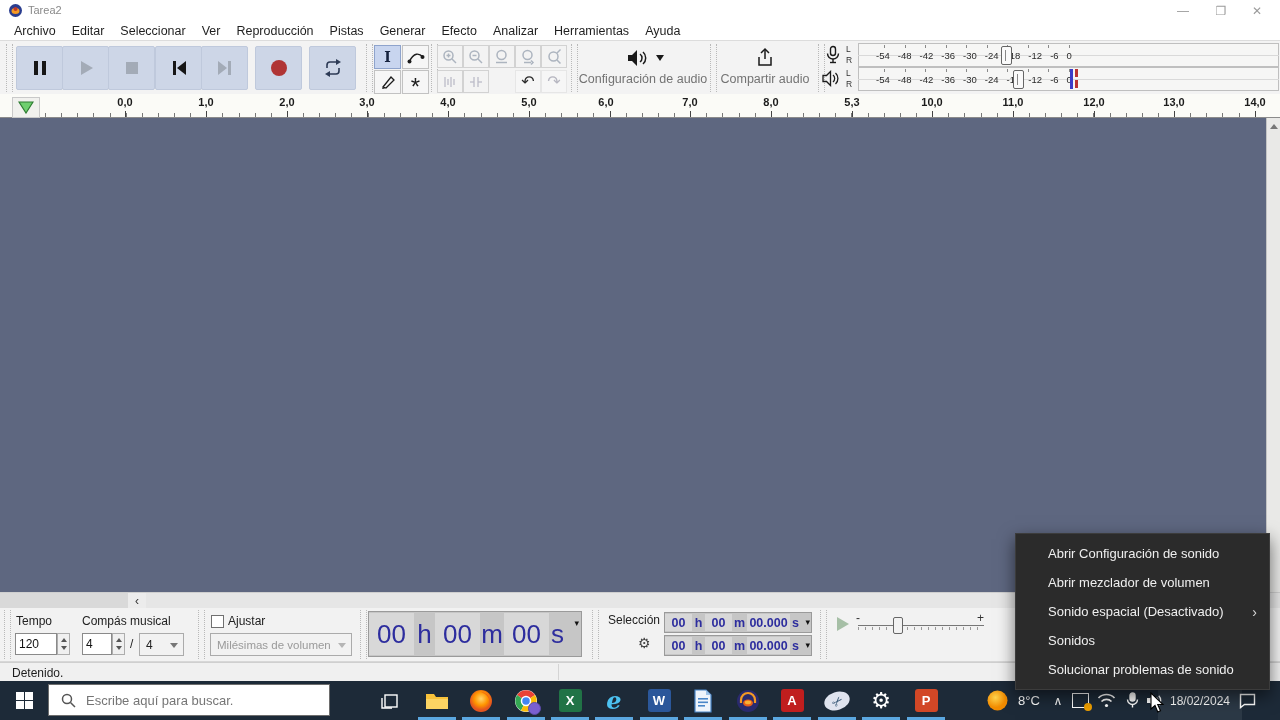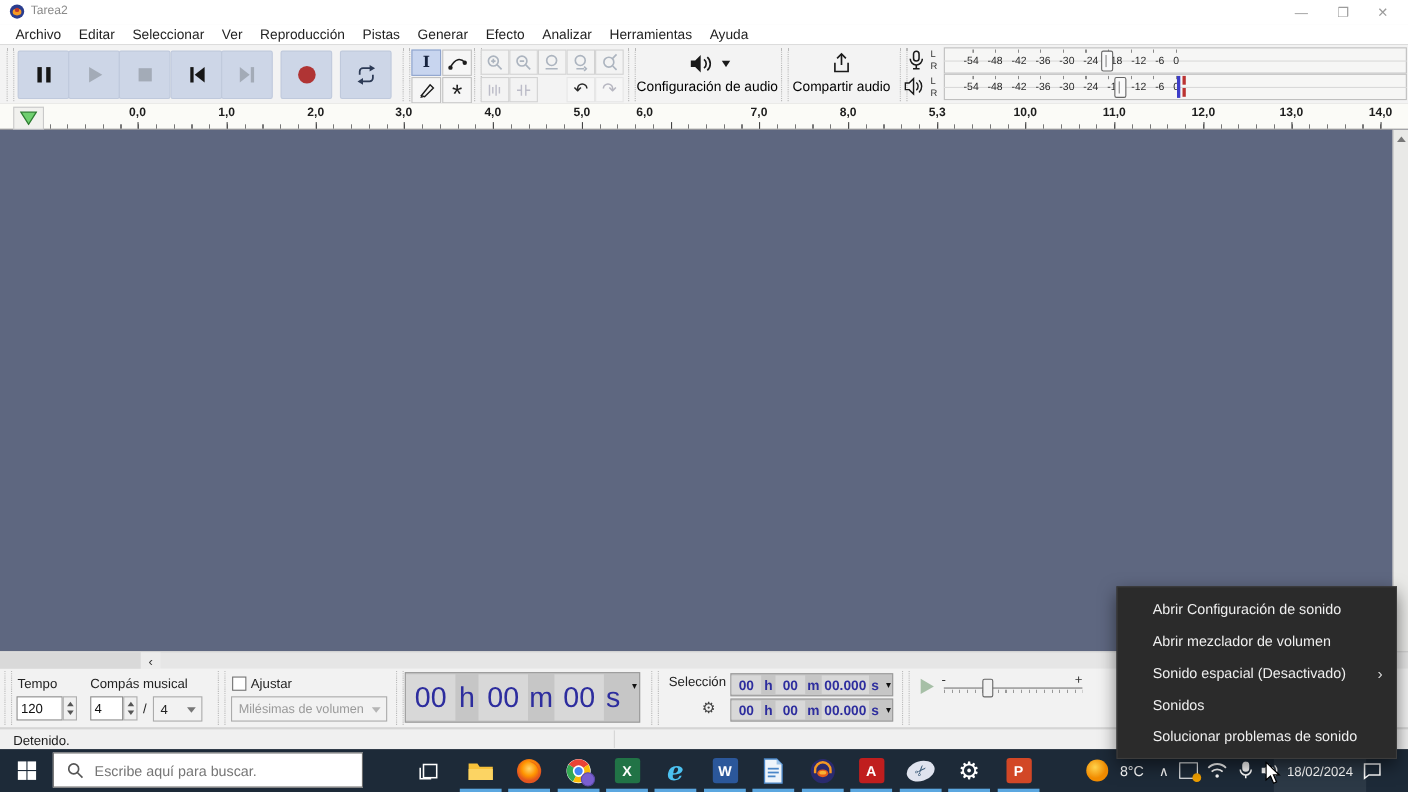--- a/index.html
+++ b/index.html
@@ -26,21 +26,21 @@
   .grip{position:absolute;top:2px;bottom:2px;width:5px;border-left:1px dotted #b9b9b9;border-right:1px dotted #b9b9b9;}
   .tbtn{position:absolute;top:4px;width:45px;height:42px;background:#cdd6e7;border:1px solid #bfc9dc;border-radius:2px;
         display:flex;align-items:center;justify-content:center;}
   .tool{position:absolute;width:27px;height:24px;background:#f6f6f6;border:1px solid #c2c2c2;
         display:flex;align-items:center;justify-content:center;box-sizing:border-box;}
   .tool.sel{background:#c8d5ef;border-color:#8ea3cc;}
   .ebtn{position:absolute;width:26px;height:23px;background:#f3f3f3;border:1px solid #d2d2d2;
         display:flex;align-items:center;justify-content:center;box-sizing:border-box;}
   .glyphbtn{font-size:16px;line-height:1;color:#2a2a2a;}
   .disabled-glyph{color:#b6b6c0;}
-  .bigbtn-label{font-size:12.5px;color:#000000;white-space:nowrap;}
+  .bigbtn-label{font-size:12.5px;color:#737373;white-space:nowrap;}
 
   
   .meter-row{position:absolute;left:820px;width:459px;height:24px;}
   .meter-box{position:absolute;left:38px;top:0;right:0;bottom:0;background:#f6f6f5;border:1px solid #bfbfbf;}
   .meter-mid{position:absolute;left:38px;right:0;height:1px;background:#d9d9d9;}
   .lr{position:absolute;left:26px;top:1px;font-size:8.5px;color:#333;line-height:1.25;}
   .mscale{position:absolute;left:56px;width:196px;top:0;height:24px;display:flex;justify-content:space-between;
           align-items:center;font-size:9.5px;color:#2a2a2a;}
   .mticks{position:absolute;left:64px;width:186px;top:2px;height:3px;
           background:repeating-linear-gradient(to right,#8a8a8a 0 1px,transparent 1px 20.55px);}
@@ -399,21 +399,21 @@
         <span class="rlabel" style="left: 206px;"><b>1,0</b></span>
 
         <span class="rlabel" style="left: 287px;"><b>2,0</b></span>
 
         <span class="rlabel" style="left: 367px;"><b>3,0</b></span>
 
         <span class="rlabel" style="left: 448px;"><b>4,0</b></span>
 
         <span class="rlabel" style="left: 529px;"><b>5,0</b></span>
 
-        <span class="rlabel" style="left: 586px;"><b>6,0</b></span>
+        <span class="rlabel" style="left: 606px;"><b>6,0</b></span>
 
         <span class="rlabel" style="left: 690px;"><b>7,0</b></span>
 
         <span class="rlabel" style="left: 771px;"><b>8,0</b></span>
 
         <span class="rlabel" style="left: 852px;"><b>5,3</b></span>
 
         <span class="rlabel" style="left: 932px;"><b>10,0</b></span>
 
         <span class="rlabel" style="left: 1013px;"><b>11,0</b></span>

